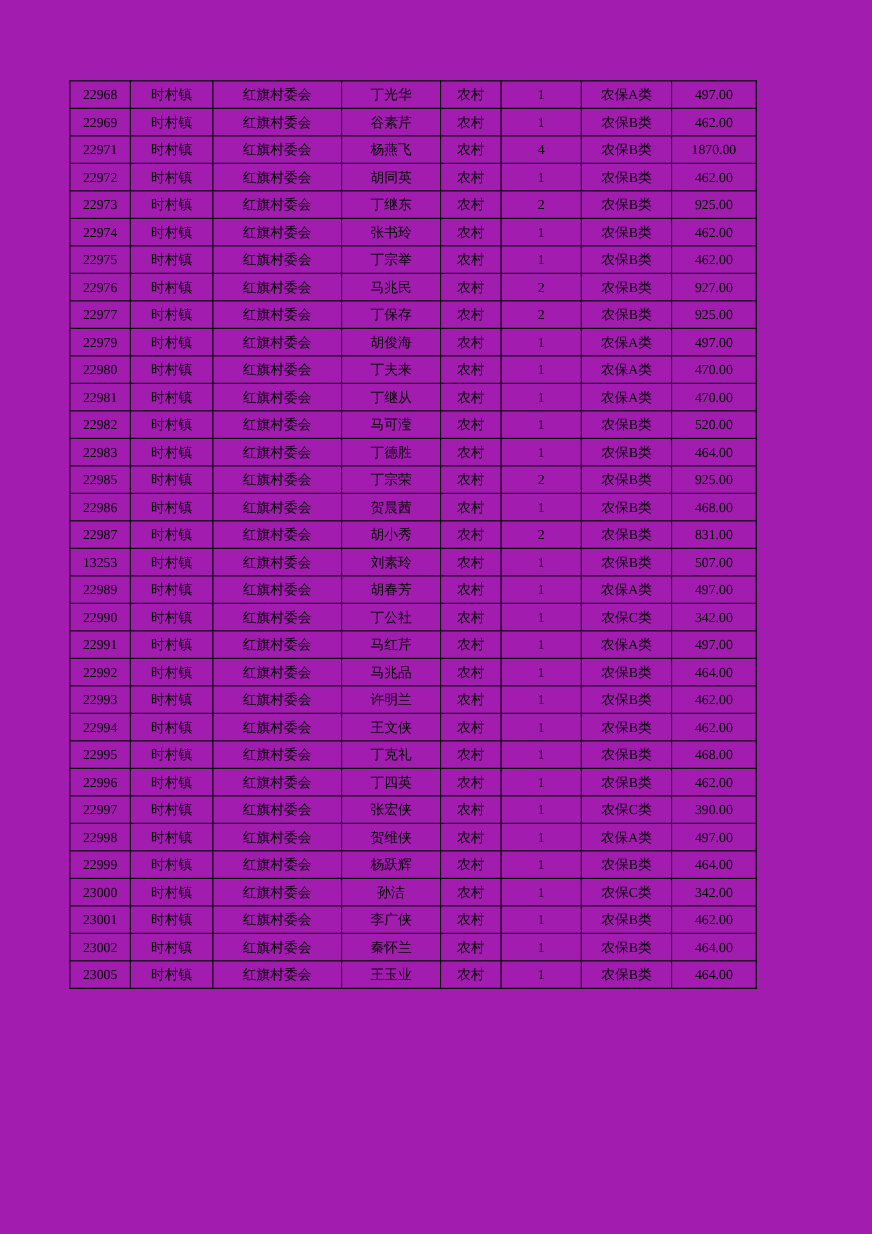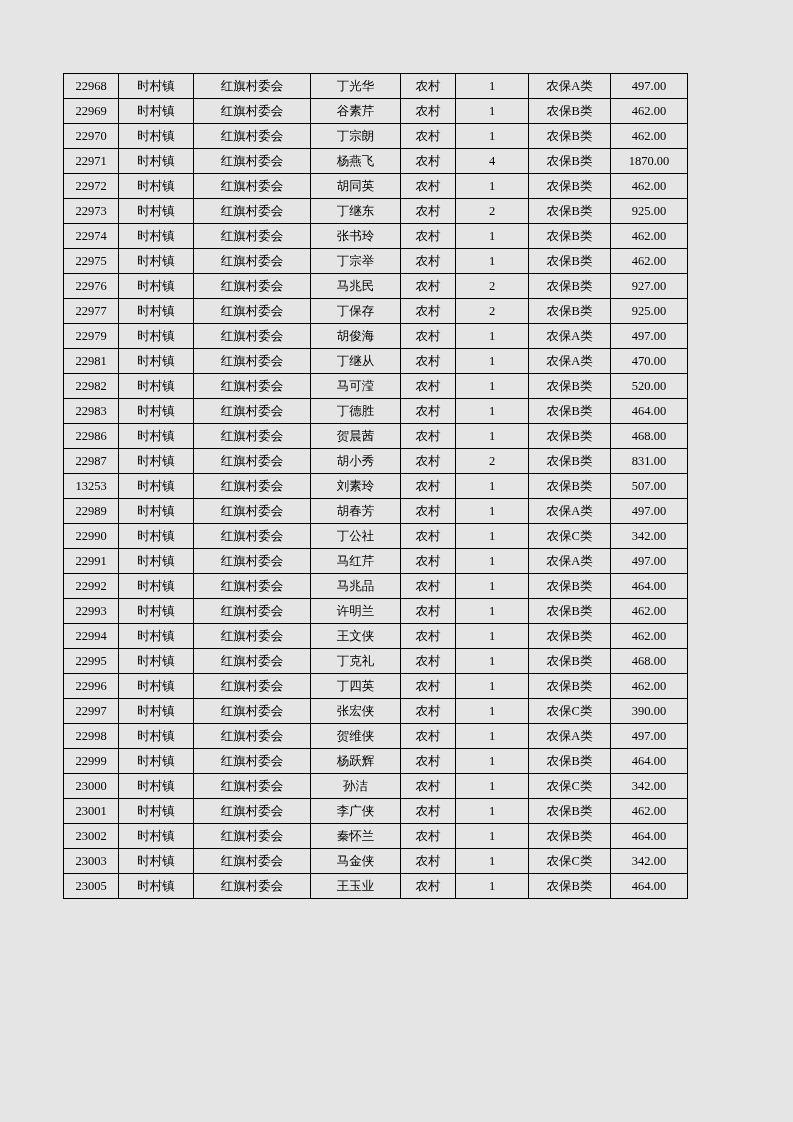--- a/index.html
+++ b/index.html
@@ -10,21 +10,21 @@
   body {
     width: 793px;
     height: 1122px;
     font-family: "Liberation Serif", "DejaVu Serif", serif;
     color: #000000;
   }
   .page {
     position: relative;
     width: 793px;
     height: 1122px;
-    background: #e5e5e5;
+    background: #a21caf;
     overflow: hidden;
   }
   table.records {
     position: absolute;
     left: 63px;
     top: 73px;
     border-collapse: collapse;
     table-layout: fixed;
   }
   table.records td {
@@ -66,30 +66,20 @@
           <td class="c0">22969</td>
           <td class="c1">时村镇</td>
           <td class="c2">红旗村委会</td>
           <td class="c3">谷素芹</td>
           <td class="c4">农村</td>
           <td class="c5">1</td>
           <td class="c6">农保B类</td>
           <td class="c7">462.00</td>
         </tr>
         <tr>
-          <td class="c0">22970</td>
-          <td class="c1">时村镇</td>
-          <td class="c2">红旗村委会</td>
-          <td class="c3">丁宗朗</td>
-          <td class="c4">农村</td>
-          <td class="c5">1</td>
-          <td class="c6">农保B类</td>
-          <td class="c7">462.00</td>
-        </tr>
-        <tr>
           <td class="c0">22971</td>
           <td class="c1">时村镇</td>
           <td class="c2">红旗村委会</td>
           <td class="c3">杨燕飞</td>
           <td class="c4">农村</td>
           <td class="c5">4</td>
           <td class="c6">农保B类</td>
           <td class="c7">1870.00</td>
         </tr>
         <tr>
@@ -156,20 +146,30 @@
           <td class="c0">22979</td>
           <td class="c1">时村镇</td>
           <td class="c2">红旗村委会</td>
           <td class="c3">胡俊海</td>
           <td class="c4">农村</td>
           <td class="c5">1</td>
           <td class="c6">农保A类</td>
           <td class="c7">497.00</td>
         </tr>
         <tr>
+          <td class="c0">22980</td>
+          <td class="c1">时村镇</td>
+          <td class="c2">红旗村委会</td>
+          <td class="c3">丁夫来</td>
+          <td class="c4">农村</td>
+          <td class="c5">1</td>
+          <td class="c6">农保A类</td>
+          <td class="c7">470.00</td>
+        </tr>
+        <tr>
           <td class="c0">22981</td>
           <td class="c1">时村镇</td>
           <td class="c2">红旗村委会</td>
           <td class="c3">丁继从</td>
           <td class="c4">农村</td>
           <td class="c5">1</td>
           <td class="c6">农保A类</td>
           <td class="c7">470.00</td>
         </tr>
         <tr>
@@ -184,20 +184,30 @@
         </tr>
         <tr>
           <td class="c0">22983</td>
           <td class="c1">时村镇</td>
           <td class="c2">红旗村委会</td>
           <td class="c3">丁德胜</td>
           <td class="c4">农村</td>
           <td class="c5">1</td>
           <td class="c6">农保B类</td>
           <td class="c7">464.00</td>
+        </tr>
+        <tr>
+          <td class="c0">22985</td>
+          <td class="c1">时村镇</td>
+          <td class="c2">红旗村委会</td>
+          <td class="c3">丁宗荣</td>
+          <td class="c4">农村</td>
+          <td class="c5">2</td>
+          <td class="c6">农保B类</td>
+          <td class="c7">925.00</td>
         </tr>
         <tr>
           <td class="c0">22986</td>
           <td class="c1">时村镇</td>
           <td class="c2">红旗村委会</td>
           <td class="c3">贺晨茜</td>
           <td class="c4">农村</td>
           <td class="c5">1</td>
           <td class="c6">农保B类</td>
           <td class="c7">468.00</td>
@@ -354,30 +364,20 @@
         </tr>
         <tr>
           <td class="c0">23002</td>
           <td class="c1">时村镇</td>
           <td class="c2">红旗村委会</td>
           <td class="c3">秦怀兰</td>
           <td class="c4">农村</td>
           <td class="c5">1</td>
           <td class="c6">农保B类</td>
           <td class="c7">464.00</td>
-        </tr>
-        <tr>
-          <td class="c0">23003</td>
-          <td class="c1">时村镇</td>
-          <td class="c2">红旗村委会</td>
-          <td class="c3">马金侠</td>
-          <td class="c4">农村</td>
-          <td class="c5">1</td>
-          <td class="c6">农保C类</td>
-          <td class="c7">342.00</td>
         </tr>
         <tr>
           <td class="c0">23005</td>
           <td class="c1">时村镇</td>
           <td class="c2">红旗村委会</td>
           <td class="c3">王玉业</td>
           <td class="c4">农村</td>
           <td class="c5">1</td>
           <td class="c6">农保B类</td>
           <td class="c7">464.00</td>

